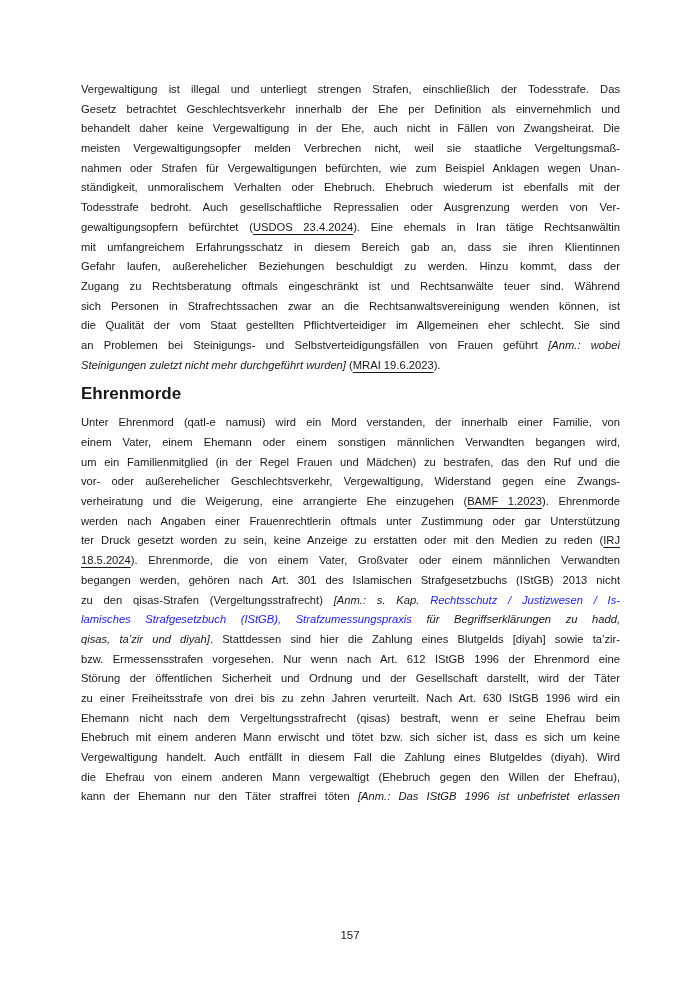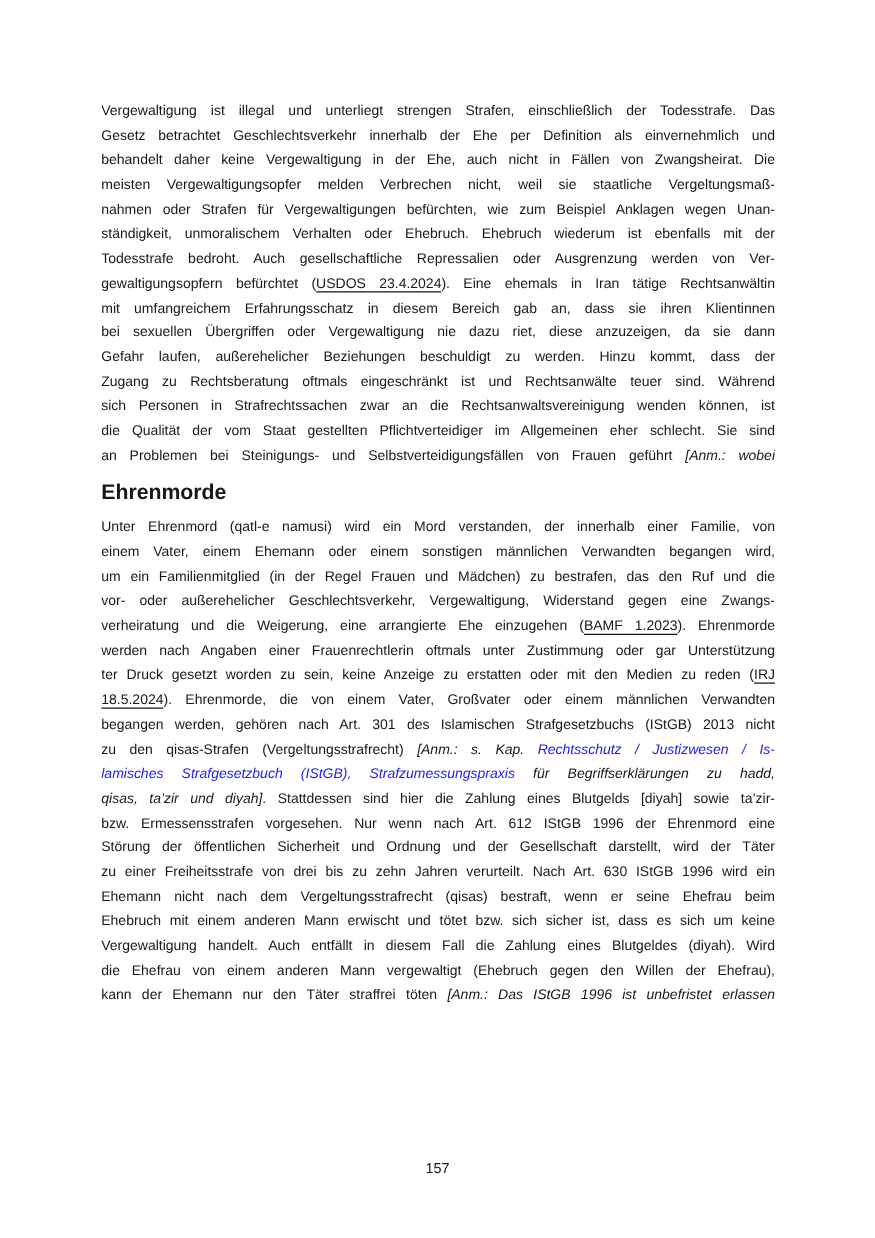--- a/index.html
+++ b/index.html
@@ -68,26 +68,26 @@
       <div class="paragraph">
         <div class="line"><span class="seg-r">Vergewaltigung ist illegal und unterliegt strengen Strafen, einschließlich der Todesstrafe. Das</span></div>
         <div class="line"><span class="seg-r">Gesetz betrachtet Geschlechtsverkehr innerhalb der Ehe per Definition als einvernehmlich und</span></div>
         <div class="line"><span class="seg-r">behandelt daher keine Vergewaltigung in der Ehe, auch nicht in Fällen von Zwangsheirat. Die</span></div>
         <div class="line"><span class="seg-r">meisten Vergewaltigungsopfer melden Verbrechen nicht, weil sie staatliche Vergeltungsmaß-</span></div>
         <div class="line"><span class="seg-r">nahmen oder Strafen für Vergewaltigungen befürchten, wie zum Beispiel Anklagen wegen Unan-</span></div>
         <div class="line"><span class="seg-r">ständigkeit, unmoralischem Verhalten oder Ehebruch. Ehebruch wiederum ist ebenfalls mit der</span></div>
         <div class="line"><span class="seg-r">Todesstrafe bedroht. Auch gesellschaftliche Repressalien oder Ausgrenzung werden von Ver-</span></div>
         <div class="line"><span class="seg-r">gewaltigungsopfern befürchtet (</span><span class="seg-u">USDOS 23.4.2024</span><span class="seg-r">). Eine ehemals in Iran tätige Rechtsanwältin</span></div>
         <div class="line"><span class="seg-r">mit umfangreichem Erfahrungsschatz in diesem Bereich gab an, dass sie ihren Klientinnen</span></div>
-        <div class="line"><span class="seg-r">bei sexuellen Übergriffen oder Vergewaltigung nie dazu riet, diese anzuzeigen, da sie dann</span></div>
         <div class="line"><span class="seg-r">Gefahr laufen, außerehelicher Beziehungen beschuldigt zu werden. Hinzu kommt, dass der</span></div>
         <div class="line"><span class="seg-r">Zugang zu Rechtsberatung oftmals eingeschränkt ist und Rechtsanwälte teuer sind. Während</span></div>
         <div class="line"><span class="seg-r">sich Personen in Strafrechtssachen zwar an die Rechtsanwaltsvereinigung wenden können, ist</span></div>
         <div class="line"><span class="seg-r">die Qualität der vom Staat gestellten Pflichtverteidiger im Allgemeinen eher schlecht. Sie sind</span></div>
         <div class="line"><span class="seg-r">an Problemen bei Steinigungs- und Selbstverteidigungsfällen von Frauen geführt </span><span class="seg-i">[Anm.: wobei</span></div>
+        <div class="line no-just"><span class="seg-i">Steinigungen zuletzt nicht mehr durchgeführt wurden]</span><span class="seg-r"> (</span><span class="seg-u">MRAI 19.6.2023</span><span class="seg-r">).</span></div>
       </div>
       <div class="heading">Ehrenmorde</div>
       <div class="paragraph">
         <div class="line"><span class="seg-r">Unter Ehrenmord (qatl-e namusi) wird ein Mord verstanden, der innerhalb einer Familie, von</span></div>
         <div class="line"><span class="seg-r">einem Vater, einem Ehemann oder einem sonstigen männlichen Verwandten begangen wird,</span></div>
         <div class="line"><span class="seg-r">um ein Familienmitglied (in der Regel Frauen und Mädchen) zu bestrafen, das den Ruf und die</span></div>
         <div class="line"><span class="seg-r">vor- oder außerehelicher Geschlechtsverkehr, Vergewaltigung, Widerstand gegen eine Zwangs-</span></div>
         <div class="line"><span class="seg-r">verheiratung und die Weigerung, eine arrangierte Ehe einzugehen (</span><span class="seg-u">BAMF 1.2023</span><span class="seg-r">). Ehrenmorde</span></div>
         <div class="line"><span class="seg-r">werden nach Angaben einer Frauenrechtlerin oftmals unter Zustimmung oder gar Unterstützung</span></div>
         <div class="line"><span class="seg-r">ter Druck gesetzt worden zu sein, keine Anzeige zu erstatten oder mit den Medien zu reden (</span><span class="seg-u">IRJ</span></div>

